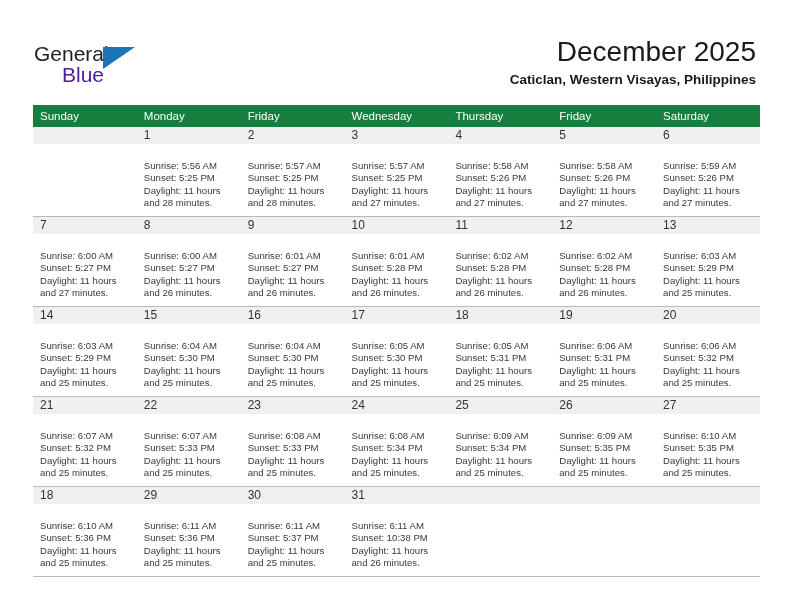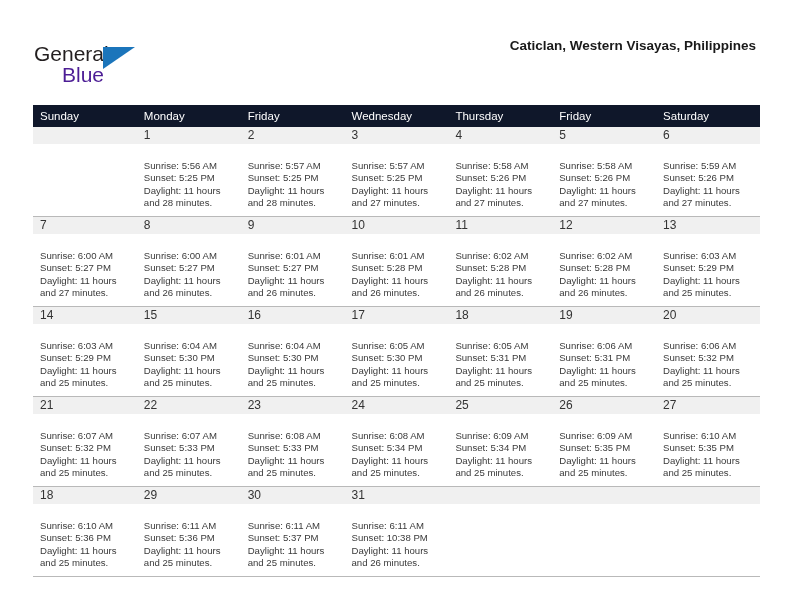--- a/index.html
+++ b/index.html
@@ -90,21 +90,21 @@
   
   .calendar {
     position: absolute;
     left: 33px;
     top: 105px;
     width: 727px;
     border-collapse: collapse;
     table-layout: fixed;
   }
   .calendar th {
-    background: #0f172a;
+    background: #15803d;
     color: #ffffff;
     font-size: 11.5px;
     font-weight: normal;
     text-align: left;
     padding: 5px 0 5px 7px;
     height: 10px;
     border: none;
   }
   .calendar td {
     vertical-align: top;
@@ -150,20 +150,21 @@
 
   <div class="header">
 
     <div class="brand">
       <span class="brand-general">General</span>
       <span class="brand-triangle"></span>
       <span class="brand-blue">Blue</span>
     </div>
 
     <div class="title-block">
+      <div class="month-title">December 2025</div>
       <div class="location-title">Caticlan, Western Visayas, Philippines</div>
     </div>
 
   </div>
 
   <table class="calendar">
     <thead>
       <tr>
         <th>Sunday</th>
         <th>Monday</th>

